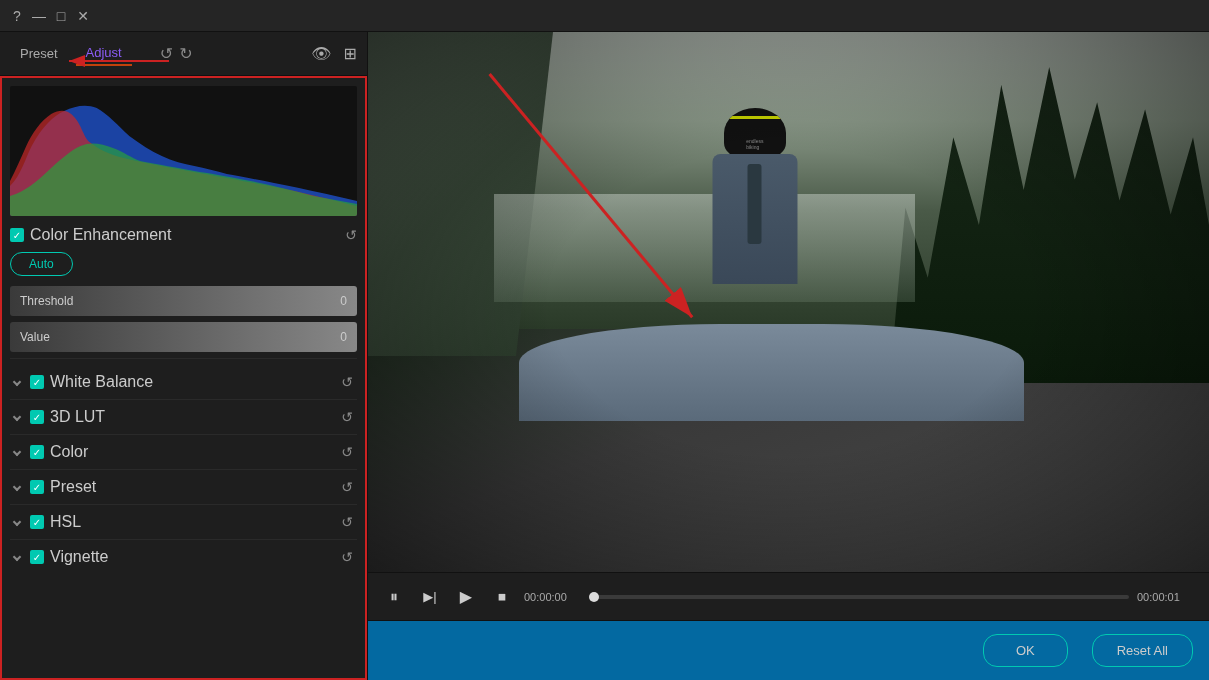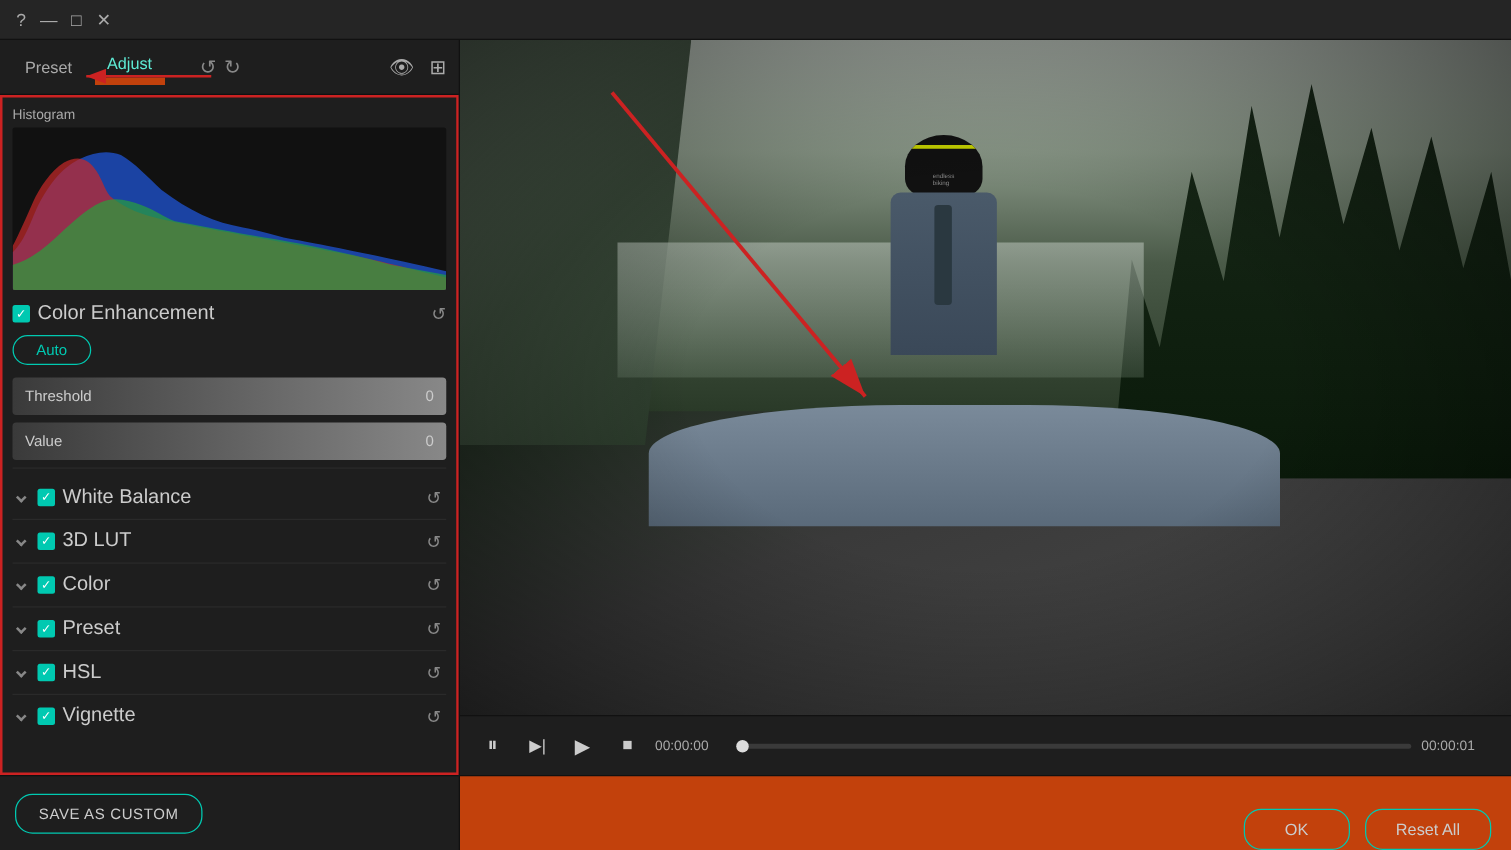--- a/index.html
+++ b/index.html
@@ -68,22 +68,22 @@
     }
     .tab-btn {
       padding: 4px 10px;
       font-size: 13px;
       color: #aaa;
       background: transparent;
       border: none;
       cursor: pointer;
     }
     .tab-btn.active {
-      color: #5eead4;
-      border-bottom: 6px solid #c2410c;
+      color: #8b5cf6;
+      border-bottom: 2px solid #c2410c;
     }
     .toolbar-undo-redo {
       display: flex;
       gap: 6px;
       margin-left: 8px;
     }
     .undo-btn, .redo-btn {
       background: transparent;
       border: none;
       color: #888;
@@ -307,26 +307,26 @@
       transform: translate(-50%, -50%);
       width: 10px;
       height: 10px;
       background: #ddd;
       border-radius: 50%;
     }
 
     
     .action-bar {
       height: 60px;
-      background: #c2410c;
-      display: flex;
-      align-items: flex-end;
+      background: #0369a1;
+      display: flex;
+      align-items: center;
       justify-content: flex-end;
       padding: 0 16px;
-      gap: 12px;
+      gap: 24px;
       border-top: 1px solid #111;
     }
     .ok-btn {
       background: transparent;
       border: 1px solid #00c9b1;
       color: #ccc;
       padding: 8px 32px;
       border-radius: 14px;
       font-size: 13px;
       cursor: pointer;
@@ -401,21 +401,20 @@
       <div class="right-icons">
         <button class="top-icon">👁</button>
         <button class="top-icon">⊞</button>
       </div>
     </div>
 
     <div class="panel-content">
 
       
       <div class="histogram-section">
-        <div class="histogram-label">Histogram</div>
         <div class="histogram-canvas">
           <svg class="histogram-svg" viewBox="0 0 320 130" preserveAspectRatio="none">
 
             <path d="M0,130 L0,100 C10,90 15,70 20,60 C30,40 40,30 50,25 C60,20 70,18 80,22 C90,28 100,40 110,50 C120,58 130,65 140,70 C150,75 160,78 170,80 C180,82 190,85 200,88 C220,92 260,100 320,115 L320,130 Z" fill="rgba(30,80,200,0.8)"></path>
 
             <path d="M0,130 L0,95 C5,85 10,72 15,60 C20,48 28,35 38,28 C48,22 55,25 60,32 C65,38 68,50 72,55 C80,62 90,68 105,72 C120,76 140,80 160,84 C180,88 200,92 240,100 C270,106 300,115 320,120 L320,130 Z" fill="rgba(200,40,40,0.7)"></path>
 
             <path d="M0,130 L0,110 C15,105 25,95 35,85 C45,75 55,65 65,60 C75,55 85,58 95,62 C105,66 112,72 120,75 C135,78 155,82 175,86 C200,90 240,98 280,110 L320,118 L320,130 Z" fill="rgba(40,160,60,0.7)"></path>
           </svg>
         </div>
@@ -499,23 +498,20 @@
           <div class="section-left">
             <div style="width:6px; height:6px; border-left:2px solid #888; border-bottom:2px solid #888; transform:rotate(-45deg); margin-right:4px;"></div>
             <div class="checkbox-custom">✓</div>
             <span class="section-title">Vignette</span>
           </div>
           <button class="reset-btn">↺</button>
         </div>
       </div>
     </div>
 
-    <div class="bottom-bar">
-      <button class="save-as-btn">SAVE AS CUSTOM</button>
-    </div>
   </div>
 
   <div class="right-panel">
 
     <div class="video-preview">
 
       <div class="video-scene">
 
         <div class="scene-bg"></div>
 

